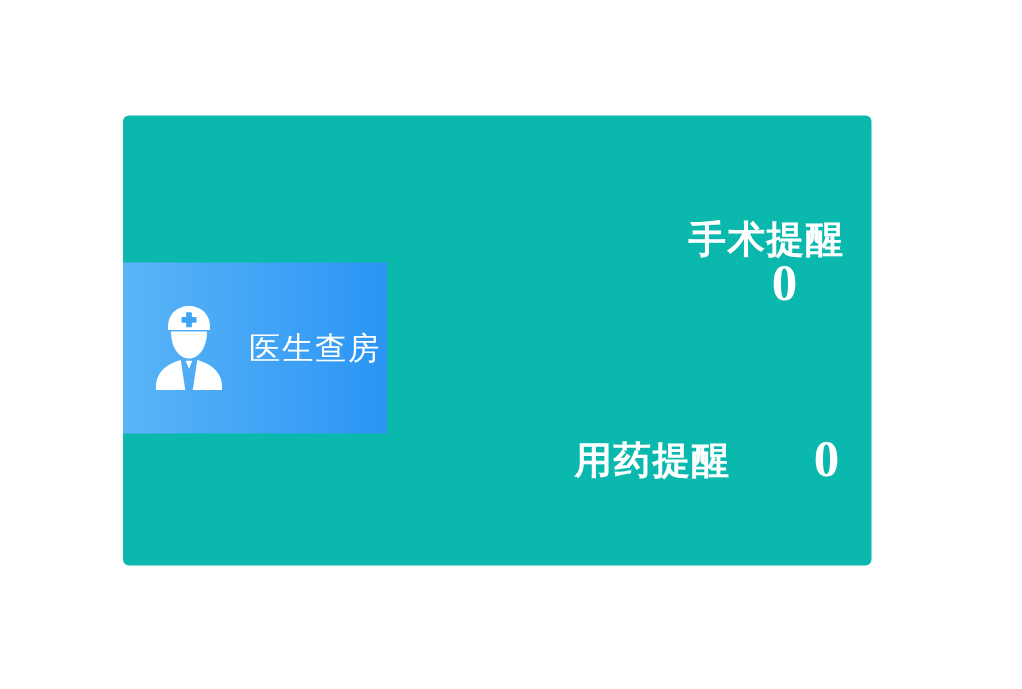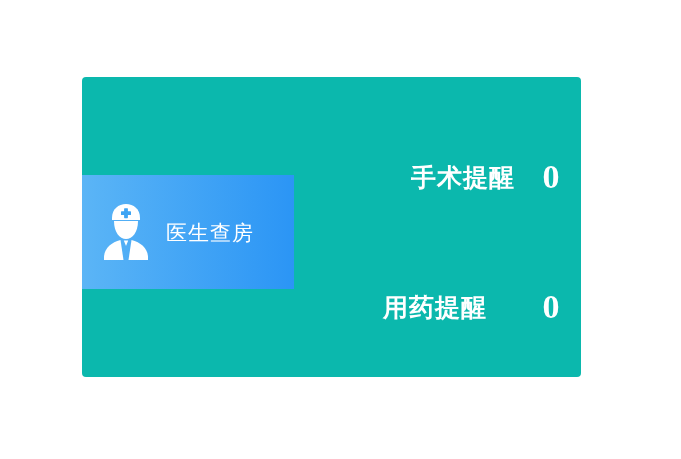--- a/index.html
+++ b/index.html
@@ -24,21 +24,21 @@
     background: #0bb8ad;
     border-radius: 4px;
     box-sizing: border-box;
   }
 
   
   #rounds-card {
     position: absolute;
     left: 0px;
     top: 98px;
-    width: 212px;
+    width: 176px;
     height: 114px;
     background: linear-gradient(90deg, #5bb5f6 0%, #2b95f5 100%);
     display: flex;
     align-items: center;
     justify-content: flex-start;
     padding-left: 16px;
     box-sizing: border-box;
   }
   #rounds-card .doctor-icon-wrap {
     width: 56px;
@@ -60,21 +60,21 @@
 
   
   .reminder-row {
     position: absolute;
     right: 18px;
     display: flex;
     align-items: center;
     justify-content: flex-end;
     height: 40px;
   }
-  .reminder-row.row-0 { top: 80px; }
+  .reminder-row.row-0 { top: 90px; flex-direction: column; }
   .reminder-row.row-1 { top: 210px; gap: 28px; }
   .reminder-row.row-2 { top: 330px; }
 
   .reminder-label {
     color: #ffffff;
     font-size: 25px;
     font-weight: 700;
     letter-spacing: 1px;
     line-height: 1;
     white-space: nowrap;

